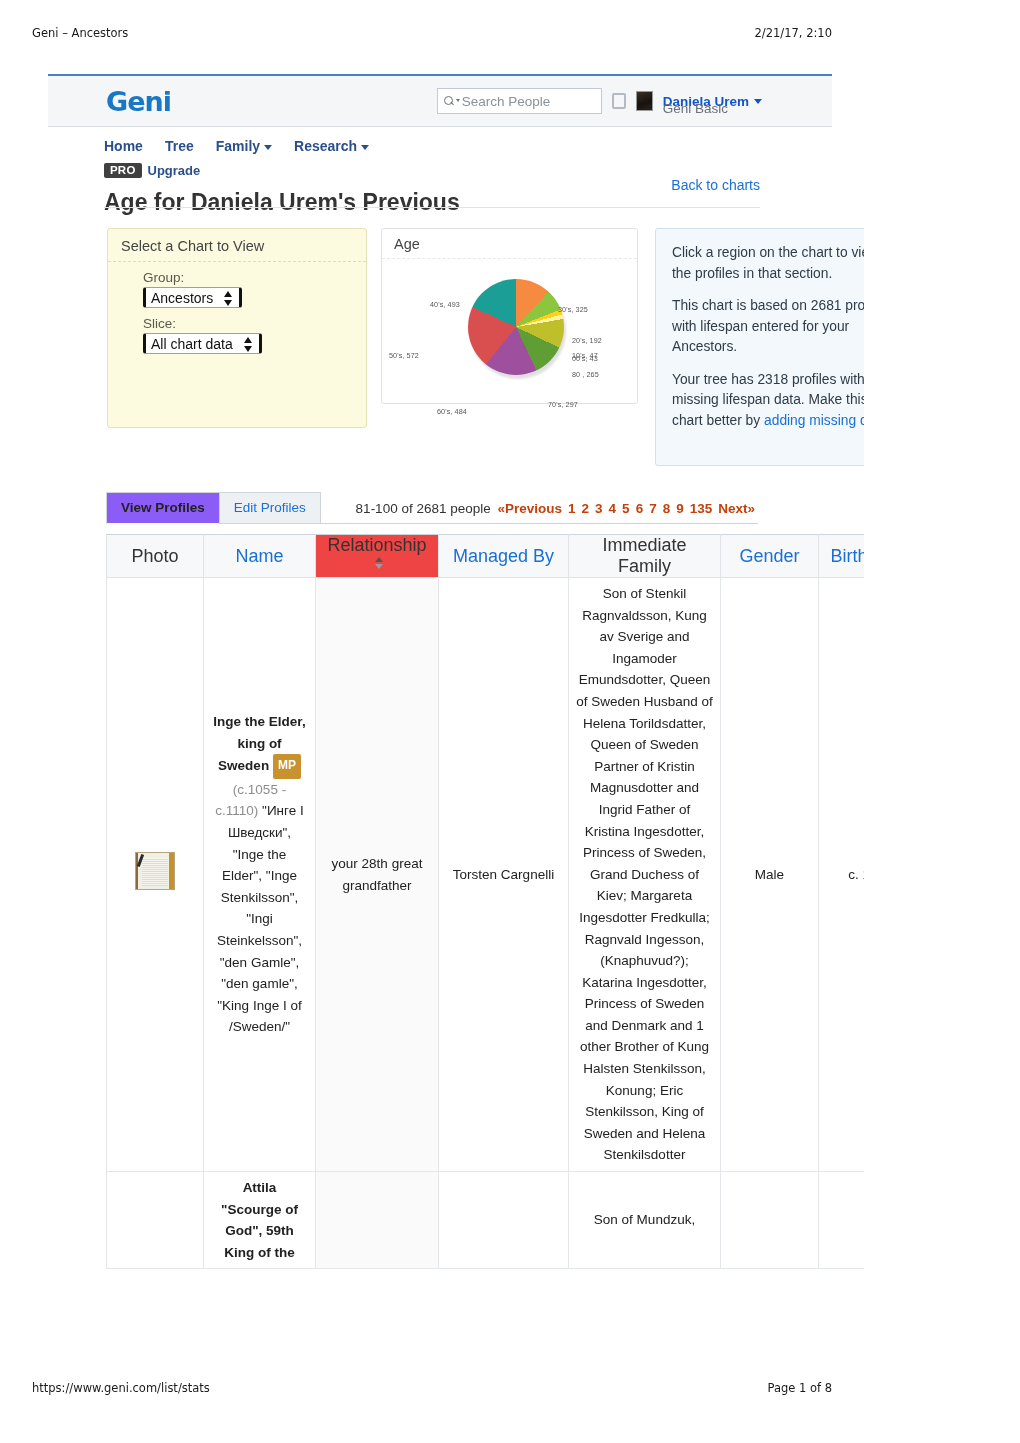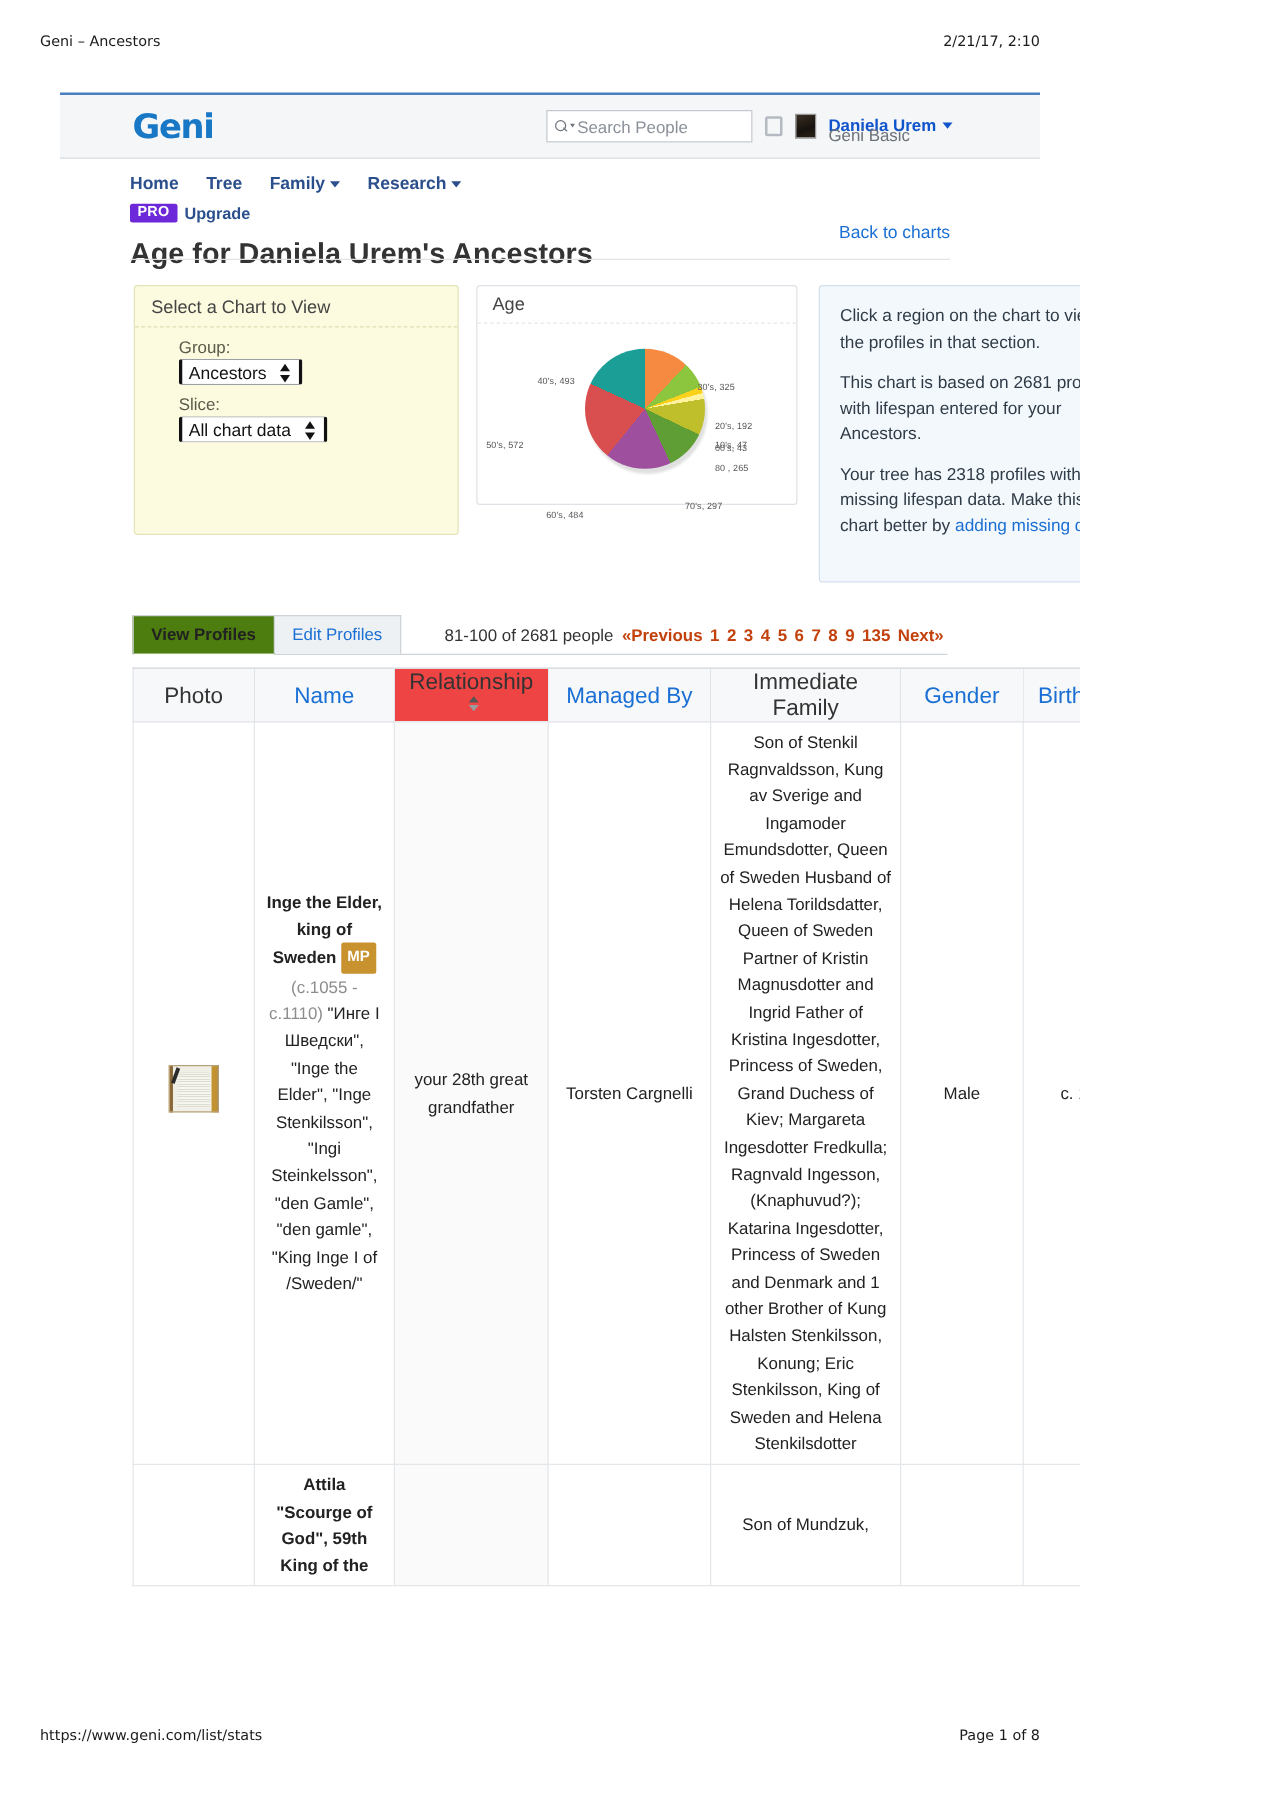--- a/index.html
+++ b/index.html
@@ -149,21 +149,21 @@
     border-right: 4px solid transparent;
     border-top: 5px solid #2b4f8c;
     vertical-align: middle;
   }
   .proline {
     position: absolute;
     top: 163px; left: 104px;
     display: flex; align-items: center; gap: 6px;
   }
   .pro-badge {
-    background: #6d28d9;
+    background: #404040;
     color: #fff;
     font-size: 11.5px; font-weight: bold;
     padding: 1px 6px 2px;
     border-radius: 2px;
     letter-spacing: .2px;
   }
   .upgrade {
     font-size: 13px; font-weight: bold;
     color: #2b4f8c;
   }
@@ -310,21 +310,21 @@
   .tab {
     padding: 7px 14px 0;
     font-size: 13.5px;
     border: 1px solid #cfd4d9;
     border-bottom: none;
     background: #eef1f4;
     color: #1a6fd4;
     margin-right: -1px;
   }
   .tab.active {
-    background: #4d7c0f;
+    background: #8b5cf6;
     font-weight: bold;
     color: #222;
     position: relative;
   }
   .tab.active::after {
     content:"";
     position:absolute; left:0; right:0; bottom:-1px; height:1px;
     background:#fff;
   }
   .paging {
@@ -472,21 +472,21 @@
     <span class="item"><span>Tree</span></span>
     <span class="item"><span>Family</span><i class="caret-dn"></i></span>
     <span class="item"><span>Research</span><i class="caret-dn"></i></span>
   </div>
 
   <div class="proline">
     <span class="pro-badge">PRO</span>
     <span class="upgrade">Upgrade</span>
   </div>
 
-  <h1 class="page-title">Age for Daniela Urem's Ancestors</h1>
+  <h1 class="page-title">Age for Daniela Urem's Previous</h1>
   <a class="back-charts">Back to charts</a>
   <div class="title-rule"></div>
 
   <div class="panel-select">
     <div class="ptitle">Select a Chart to View</div>
     <div class="fld">
       <div class="lbl">Group:</div>
       <div class="selectish">
         <span>Ancestors</span><i class="arrows"></i>
       </div>

